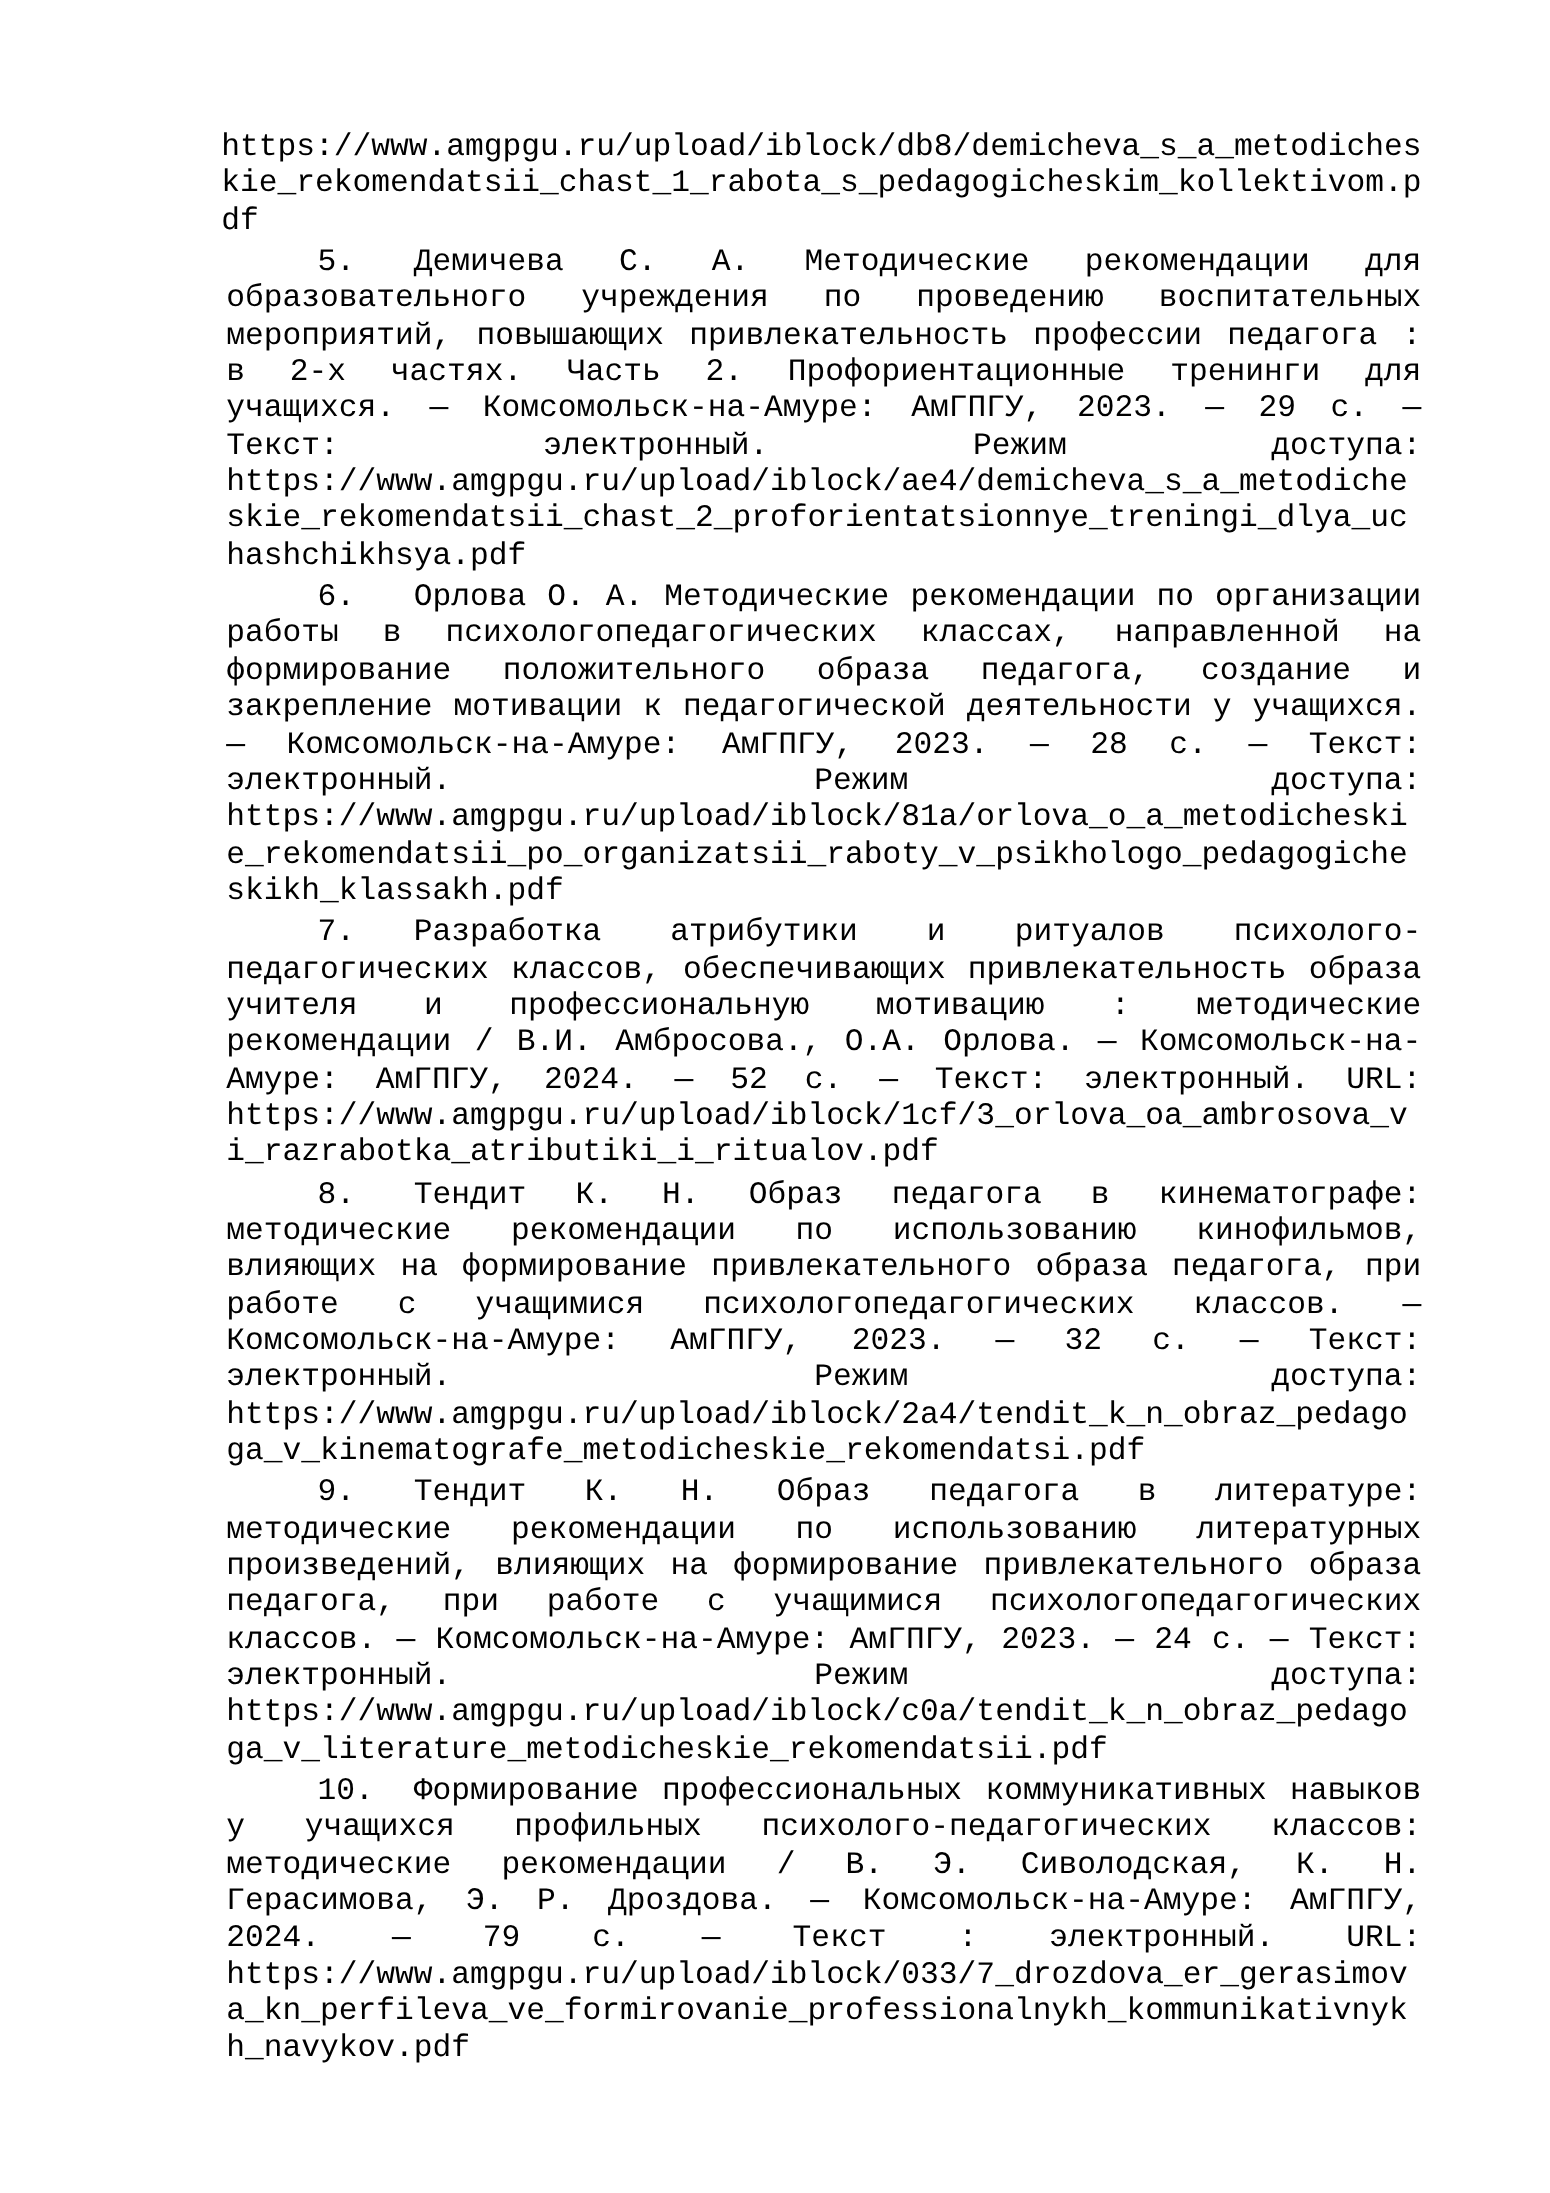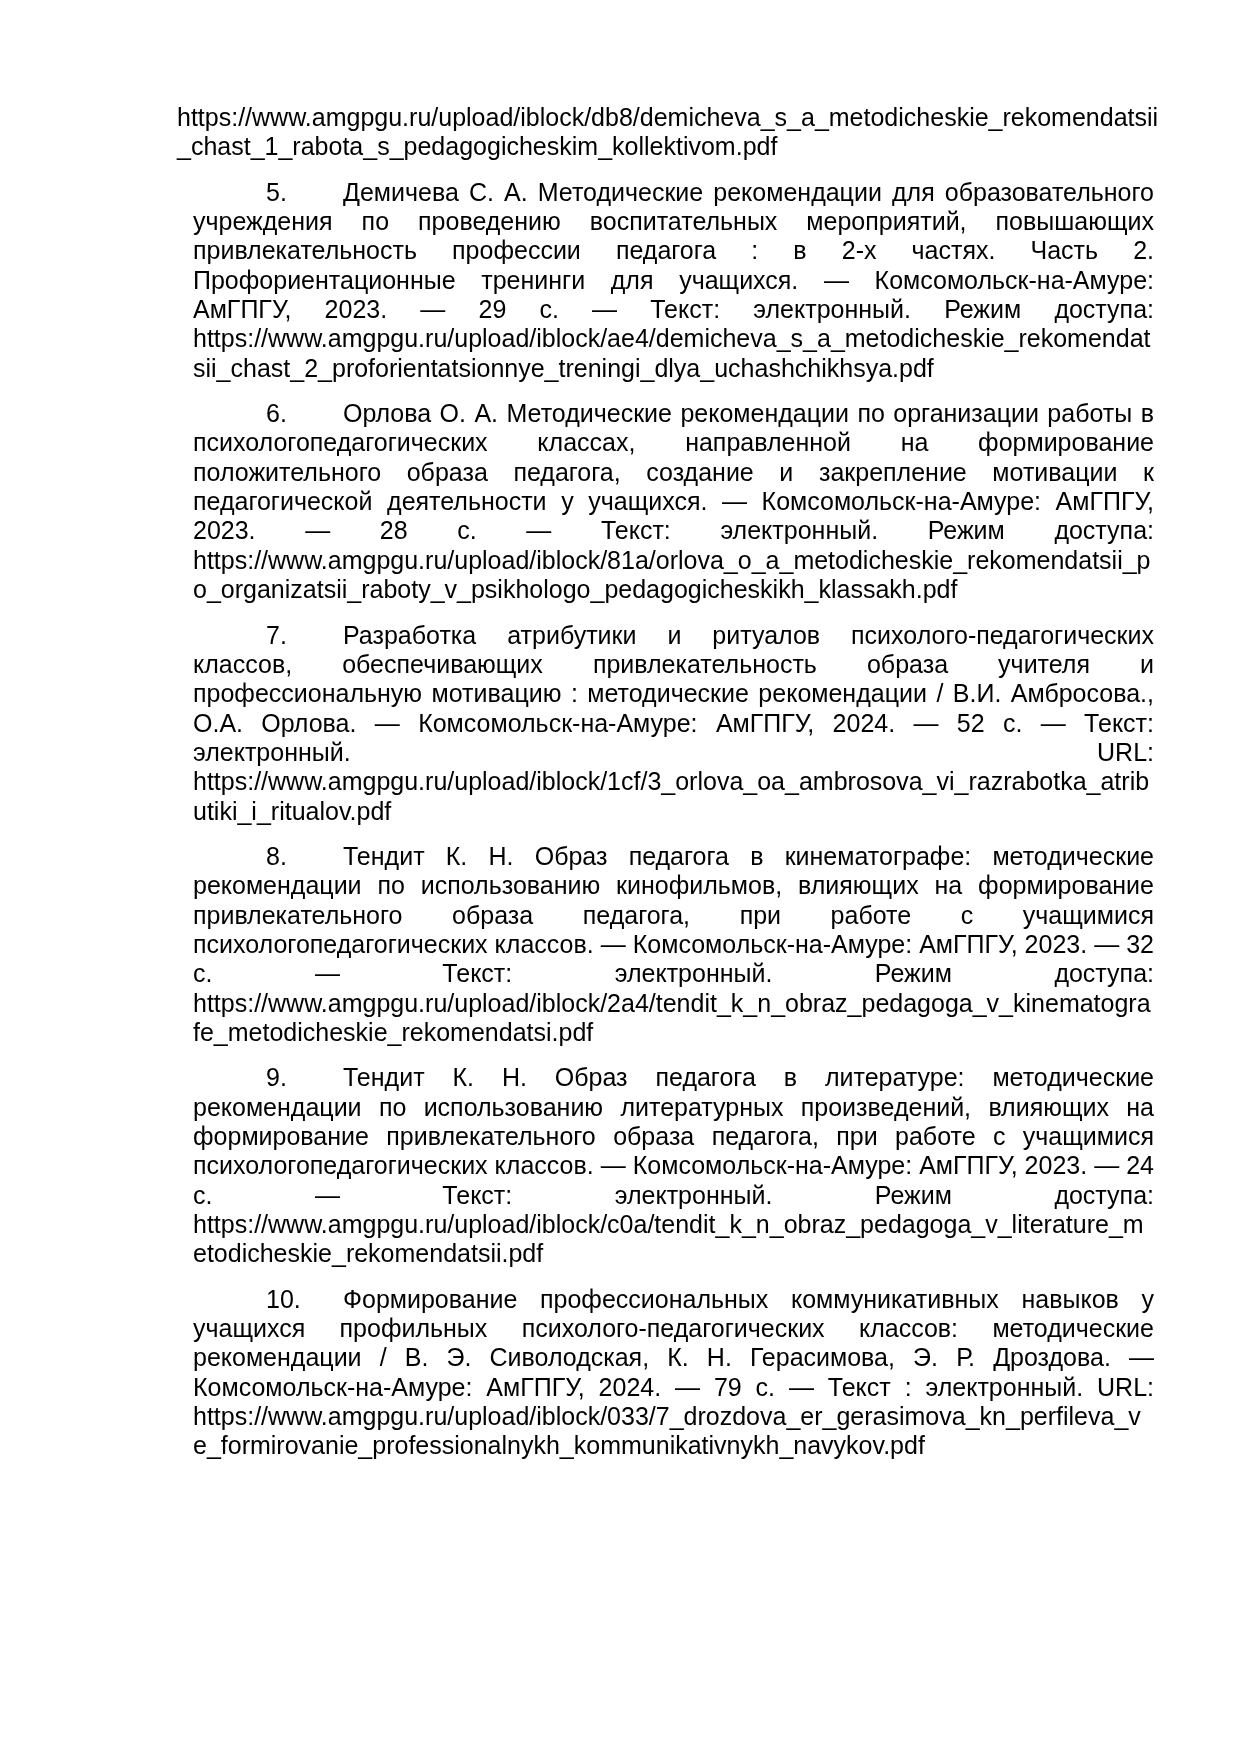--- a/index.html
+++ b/index.html
@@ -9,30 +9,30 @@
     }
     body {
       width: 1240px;
       height: 1754px;
       position: relative;
     }
     .page {
       box-sizing: border-box;
       width: 1240px;
       height: 1754px;
-      padding: 103px 70px 0 177px;
+      padding: 103px 99px 0 177px;
       background: #ffffff;
       color: #000000;
-      font-family: Liberation Sans, sans-serif;
+      font-family: Liberation Mono, monospace;
       font-size: 25px;
       line-height: 29.35px;
       overflow: hidden;
     }
     p.ref {
-      margin: 16px;
+      margin: 4px;
       text-align: justify;
       text-indent: 73px;
       overflow-wrap: break-word;
       word-wrap: break-word;
     }
     p.cont {
       margin: 0;
       text-align: justify;
       text-indent: 0;
       overflow-wrap: break-word;

